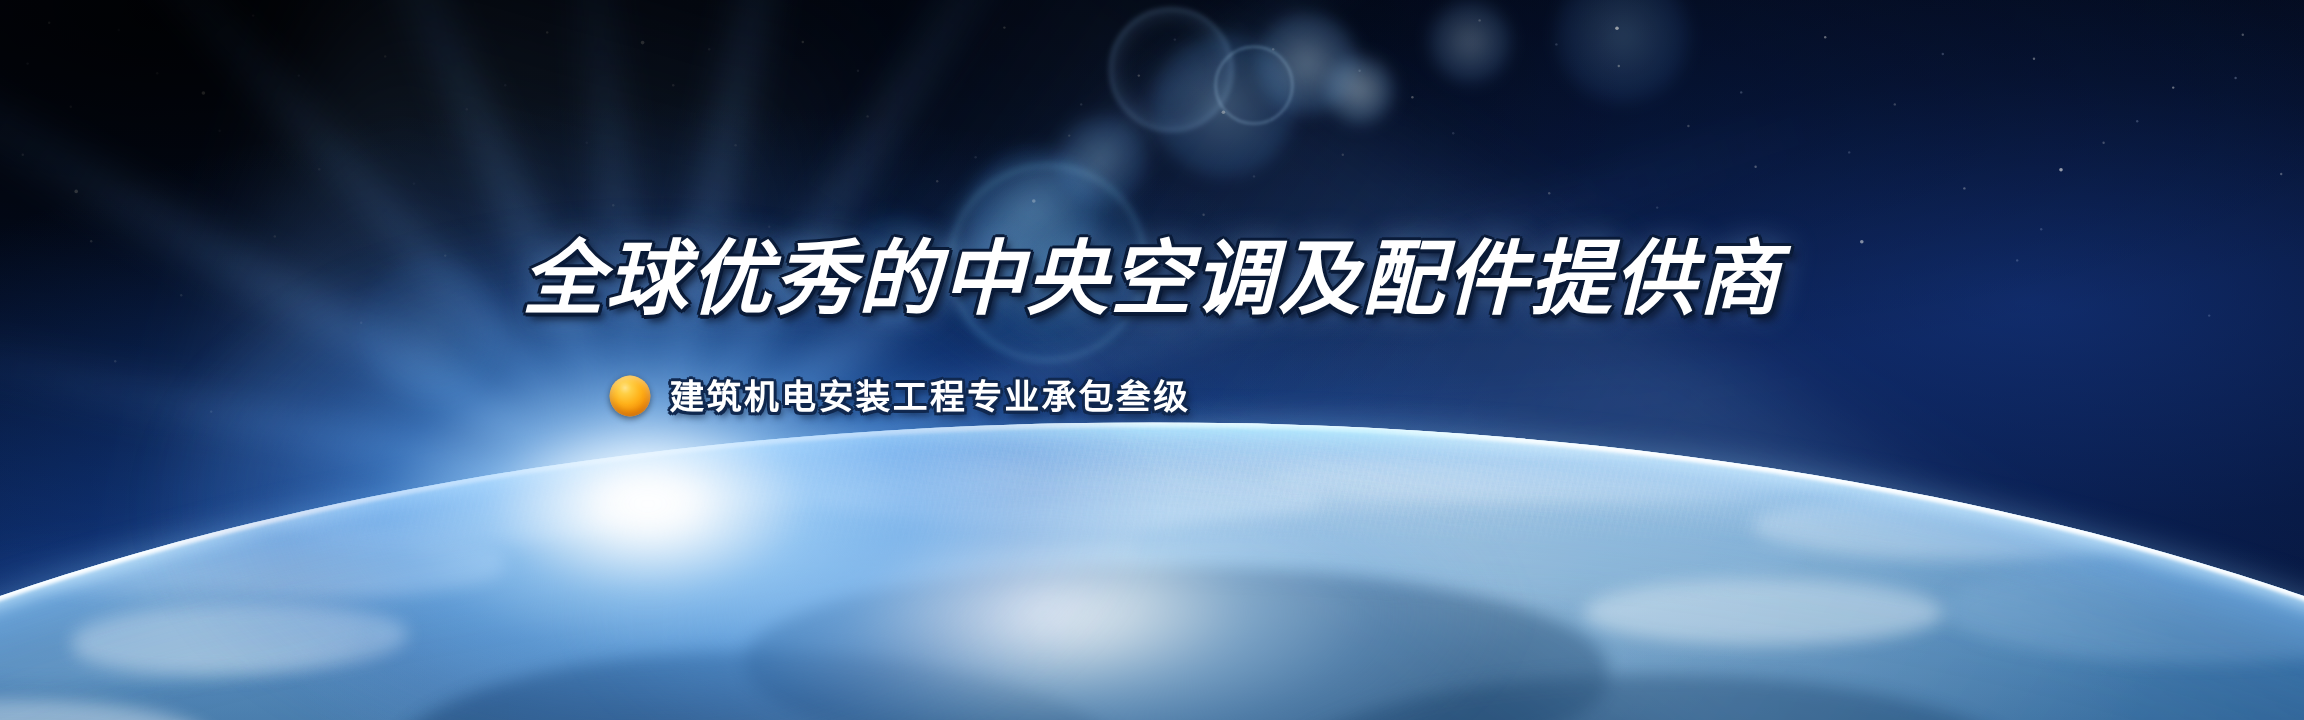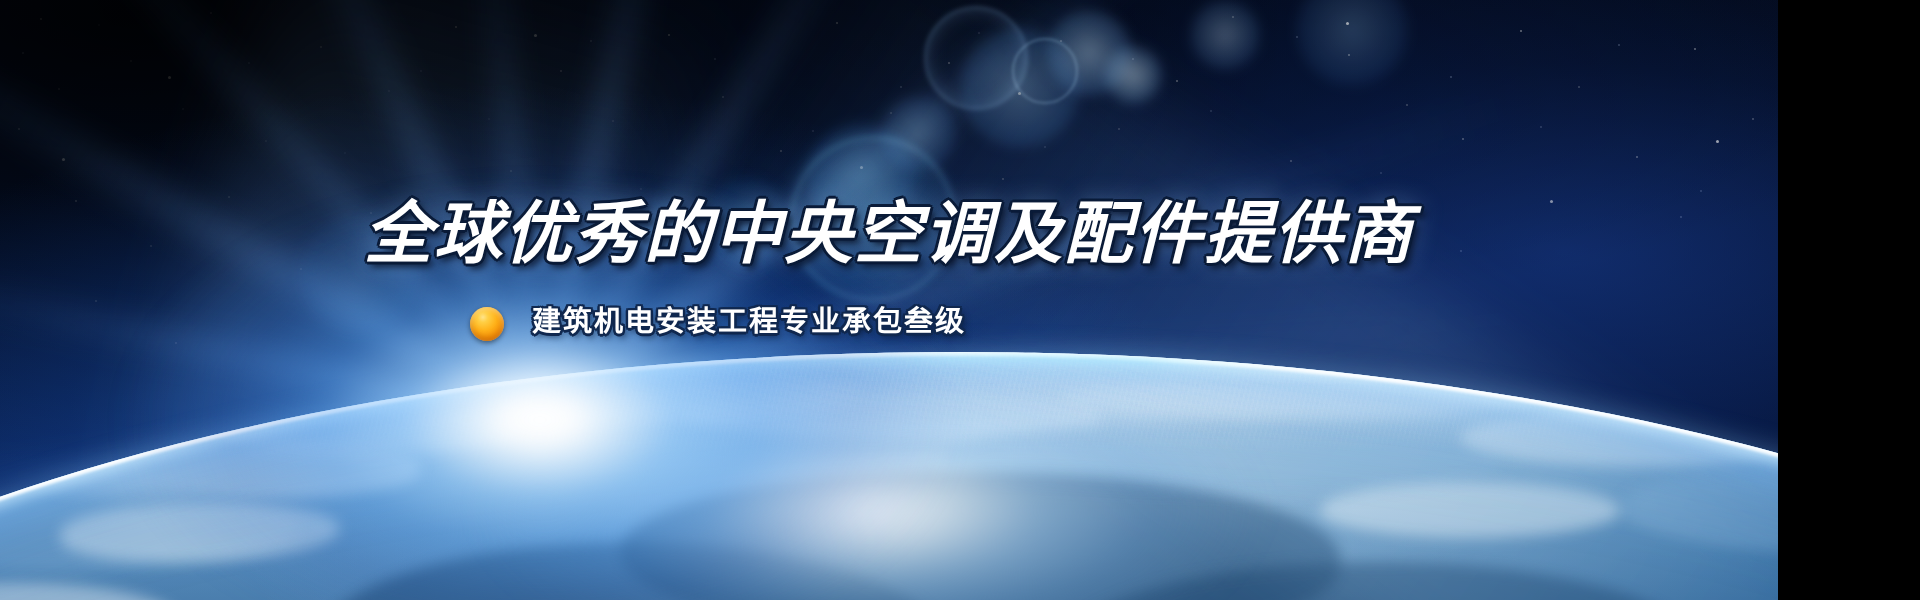--- a/index.html
+++ b/index.html
@@ -1,21 +1,21 @@
 <!DOCTYPE html>
 <html lang="zh-CN"><head>
 <meta charset="utf-8">
 <title>Banner</title>
 <style>
   html,body{margin:0;padding:0;background:#000;}
   body{font-family:"Liberation Sans","DejaVu Sans",sans-serif;}
 
   .banner{
     position:relative;
-    width:1778px;
+    width:1920px;
     height:600px;
     overflow:hidden;
     background:#1d4ed8;
   }
 
   
   .layer{position:absolute;inset:0;pointer-events:none;}
 
   .bg-space{
     background:
@@ -305,23 +305,24 @@
   .bullets{
     position:absolute;
     left:470px;
     top:307px;
     display:flex;
     flex-direction:column;
     gap:22px;
   }
   .bullet{
     display:flex;
-    align-items:flex-start;
-    gap:28px;
+    align-items:flex-end;
+    gap:16px;
     height:40px;
+    margin-left:38px;
   }
   .dot{
     width:34px;height:34px;border-radius:50%;
     background:radial-gradient(circle at 38% 30%,
       #ffe38a 0%, #ffcf45 16%, #ffb21a 42%, #f68f06 70%, #d96f02 100%);
     box-shadow:
       0 2px 5px rgba(0,0,0,.45),
       inset 0 -3px 6px rgba(160,70,0,.45),
       inset 0 2px 5px rgba(255,240,190,.65);
     flex:0 0 auto;

